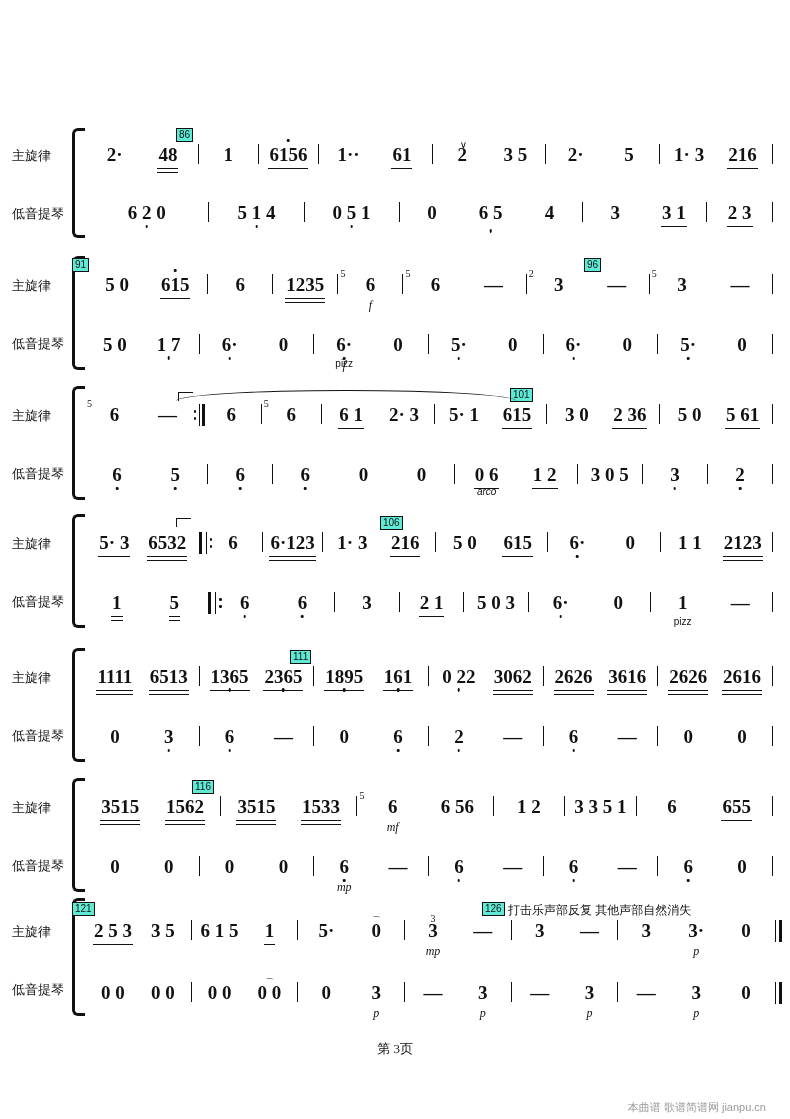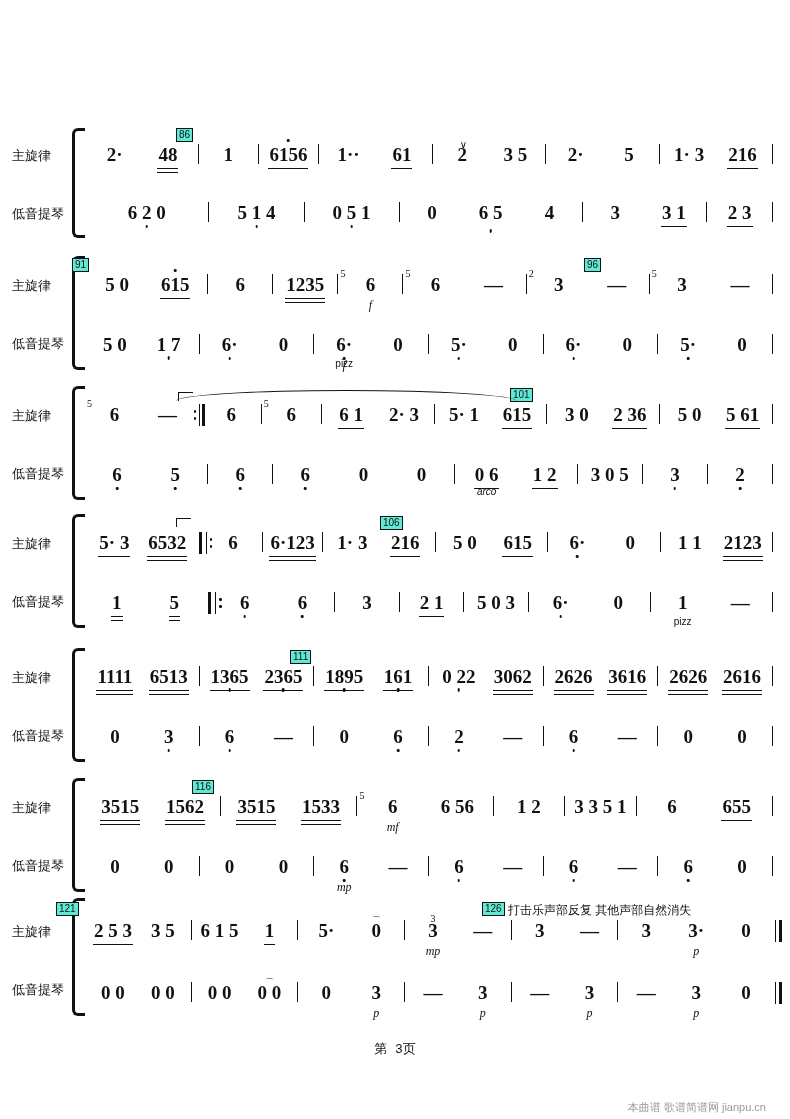--- a/index.html
+++ b/index.html
@@ -44,21 +44,21 @@
   .repeat.dots::after{content:"";position:absolute;left:8px;top:6px;width:2.6px;height:2.6px;border-radius:50%;background:#111;
         box-shadow:0 7px 0 #111;}
   .repeatL{position:relative;width:0;height:22px;border-left:1.4px solid #111;margin:0 5px;}
   .repeatL::before{content:"";position:absolute;left:2px;top:0;height:22px;border-left:3px solid #111;}
   .repeatL.dots::after{content:"";position:absolute;left:-6px;top:6px;width:2.6px;height:2.6px;border-radius:50%;background:#111;
         box-shadow:0 7px 0 #111;}
   .endbar{position:relative;width:0;height:22px;border-left:1.4px solid #111;margin-left:4px;}
   .endbar::after{content:"";position:absolute;left:3px;top:0;height:22px;border-left:3.2px solid #111;}
   .volta{position:absolute;top:-16px;left:0;height:8px;border-left:1.4px solid #111;border-top:1.4px solid #111;}
   .annot{position:absolute;font-size:12px;font-family:"Liberation Sans",sans-serif;}
-  .footer{position:absolute;left:0;right:0;text-align:center;font-size:13px;font-family:Liberation Mono, monospace;}
+  .footer{position:absolute;left:0;right:0;text-align:center;font-size:13px;font-family:Liberation Serif, serif;}
   .wm{position:absolute;right:24px;bottom:4px;font-size:11px;color:#9a9a9a;font-family:"Liberation Sans",sans-serif;}
 </style>
 </head>
 <body>
 
 <div class="page">
 
   <div class="system" style="top:128px;height:104px;">
     <div class="brace" style="height:104px;"></div>
     <div class="label" style="top:20px;">主旋律</div>
@@ -670,21 +670,21 @@
         <div class="bar"></div>
       </div>
     </div>
   </div>
 
   <div class="system" style="top:898px;height:112px;">
     <div class="brace" style="height:112px;"></div>
     <div class="label" style="top:26px;">主旋律</div>
     <div class="label" style="top:84px;">低音提琴</div>
 
-    <div class="meas" style="left:56px;top:4px;">121</div>
+    <div class="meas" style="left:72px;top:4px;">121</div>
     <div class="meas" style="left:482px;top:4px;">126</div>
     <div class="annot" style="left:508px;top:4px;">打击乐声部反复 其他声部自然消失</div>
 
     <div class="row" style="top:22px;">
       <div class="cells">
         <div class="cell">
             <span class="note b1">2 5 3</span>
           </div>
         <div class="cell">
             <span class="note">3 5</span>

